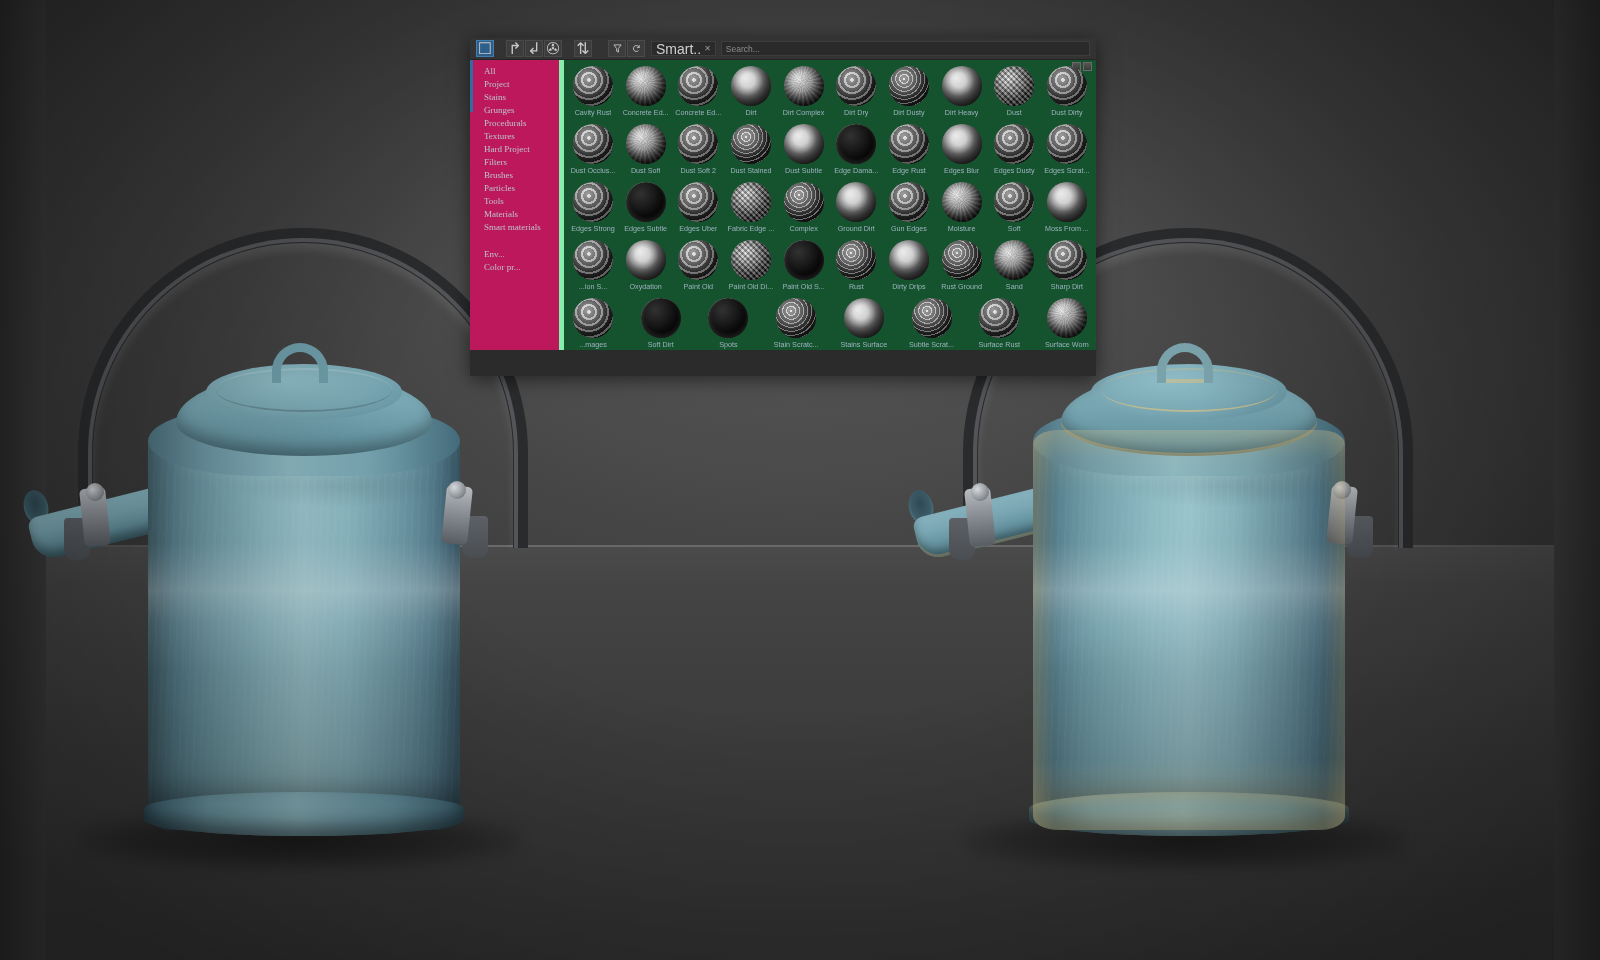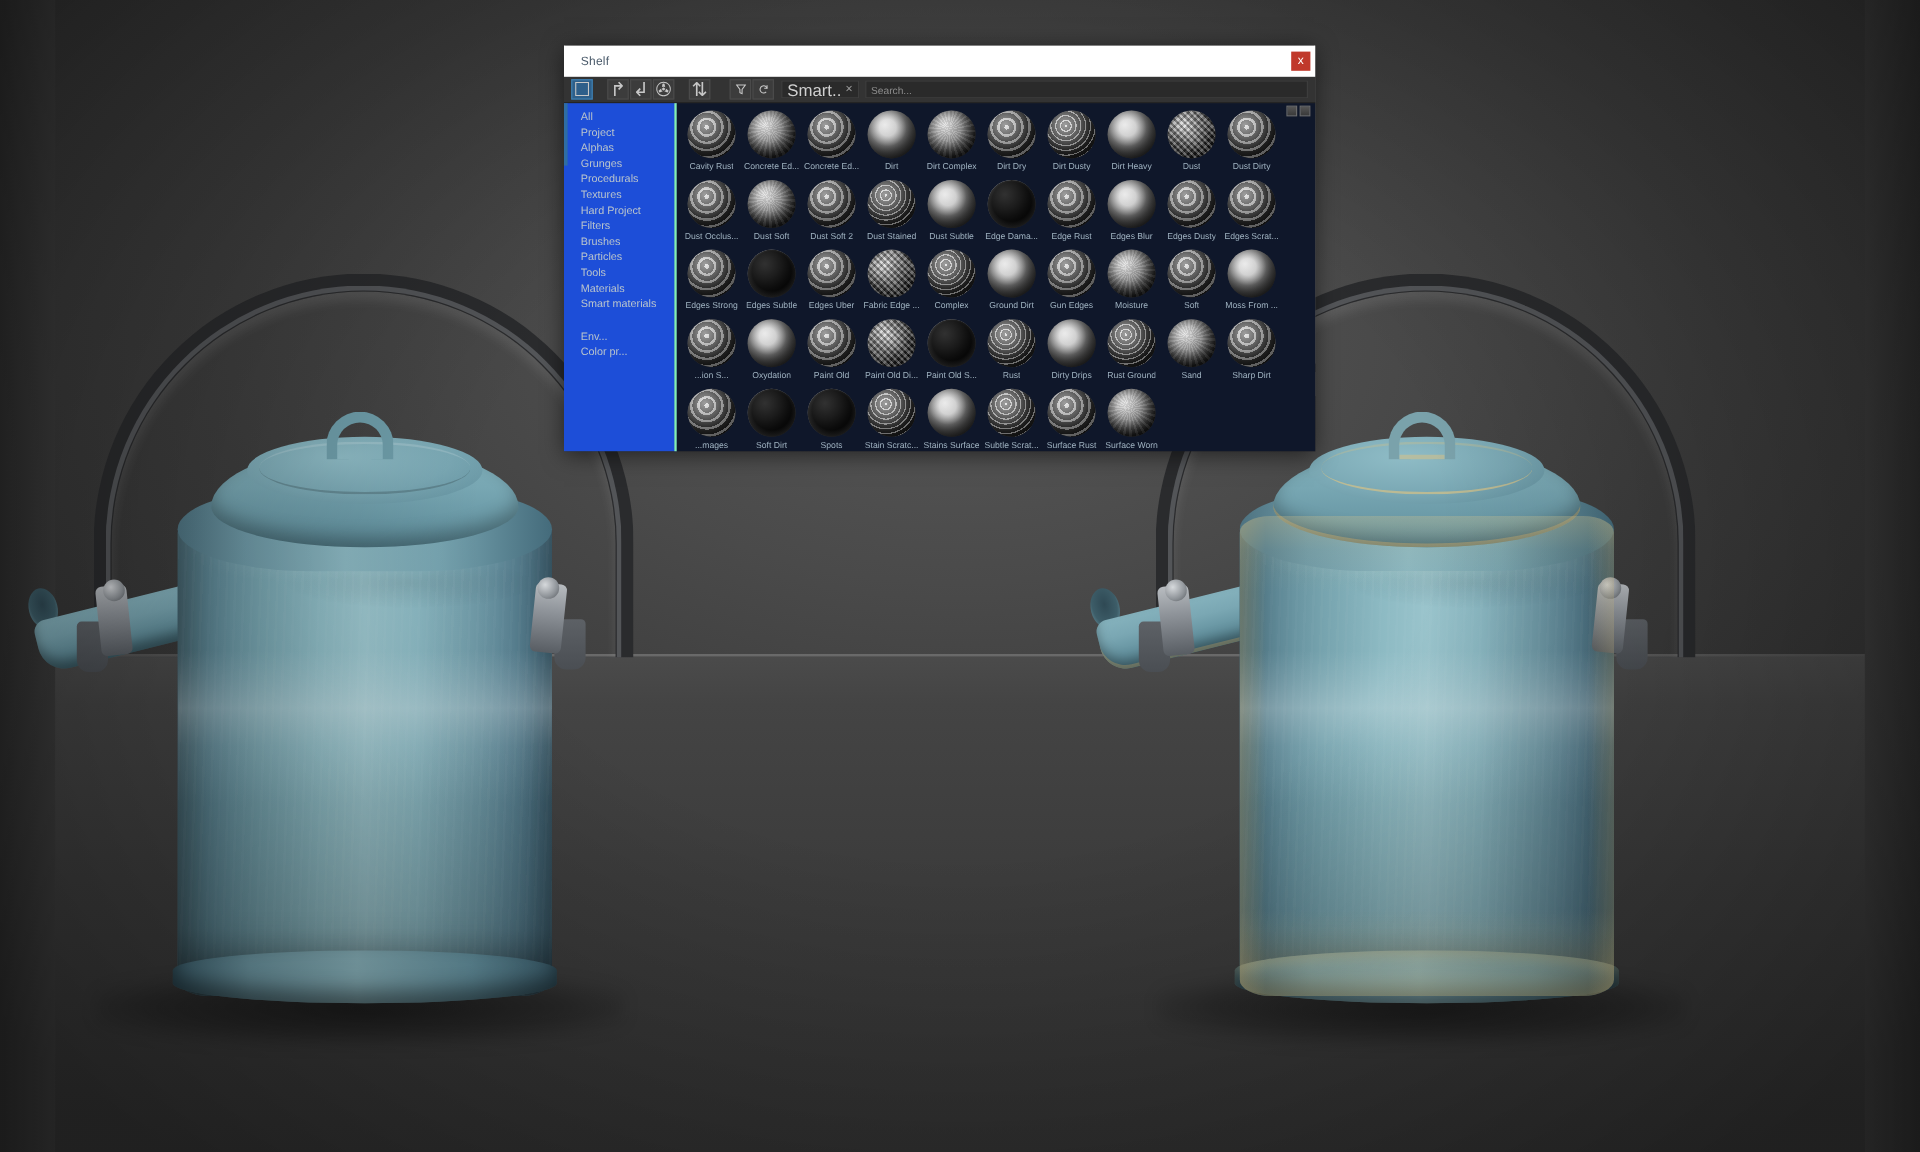--- a/index.html
+++ b/index.html
@@ -211,36 +211,37 @@
   .tb-tag { font-size:14px; color:#d0d0d0; }
   .tb-tag-x { font-size:8px; color:#9a9a9a; cursor:pointer; }
   .tb-search {
     flex:1; height:15px; margin:0 6px 0 5px; background:#2a2a2a;
     border:1px solid #3d3d3d; font-size:8.5px; color:#8d8d8d;
     padding:0 4px; display:flex; align-items:center;
   }
   .sw-body { display:flex; height:290px; }
 
   .sw-sidebar {
-    width:94px; background:#1d4ed8; position:relative;
-    border-right:2px solid #86efac; padding-top:4px;
+    width:94px; background:#be185d; position:relative;
+    border-right:5px solid #86efac; padding-top:4px;font-family:Liberation Serif, serif;
   }
   .sw-sidebar::before {
     content:""; position:absolute; left:0; top:0; width:3px; height:52px; background:#2e6da4;
   }
   .side-item {
     font-size:9px; color:#b9c4cc; padding:1.5px 0 1.5px 14px;
     white-space:nowrap; cursor:pointer;
   }
   .side-gap { height:14px; }
 
   .sw-grid {
-    flex:1; background:#0f172a; position:relative; padding:6px 4px 0 4px;
+    flex:1; background:#14532d; position:relative; padding:6px 4px 0 4px;
     display:flex; flex-wrap:wrap; align-content:flex-start;
     overflow:hidden;
+    justify-content:space-between;
   }
   .grid-cell {
     width:50px; height:58px; display:flex; flex-direction:column;
     align-items:center; cursor:pointer;
   }
   .thumb {
     width:40px; height:40px; border-radius:50%;
     background: radial-gradient(circle at 36% 30%, #e2e2e2 0%, #9a9a9a 26%, #4a4a4a 62%, #1c1c1c 100%);
     position:relative; overflow:hidden;
     box-shadow: inset -5px -7px 12px rgba(0,0,0,.65);
@@ -339,24 +340,20 @@
   </div>
 
   <div class="vp-vignette"></div>
 
   <div class="guide-line-l"></div>
   <div class="guide-line-r"></div>
   <div class="guide-tick-r"></div>
 
   <div id="shelf-window">
 
-    <div class="sw-titlebar">
-      <span class="sw-title">Shelf</span>
-      <div class="sw-close">x</div>
-    </div>
 
     <div class="sw-toolbar">
       <div class="tb-group">
         <div class="tb-btn active">☐</div>
         <div class="tb-sep"></div>
         <div class="tb-btn">↱</div>
         <div class="tb-btn">↲</div>
         <div class="tb-btn">✇</div>
         <div class="tb-sep"></div>
         <div class="tb-btn">⇅</div>
@@ -380,21 +377,21 @@
         <span class="tb-tag-x">✕</span>
       </div>
       <div class="tb-search">Search...</div>
     </div>
 
     <div class="sw-body">
 
       <div class="sw-sidebar">
         <div class="side-item">All</div>
         <div class="side-item">Project</div>
-        <div class="side-item">Alphas</div>
+        <div class="side-item">Stains</div>
         <div class="side-item">Grunges</div>
         <div class="side-item">Procedurals</div>
         <div class="side-item">Textures</div>
         <div class="side-item">Hard Project</div>
         <div class="side-item">Filters</div>
         <div class="side-item">Brushes</div>
         <div class="side-item">Particles</div>
         <div class="side-item">Tools</div>
         <div class="side-item">Materials</div>
         <div class="side-item">Smart materials</div>

